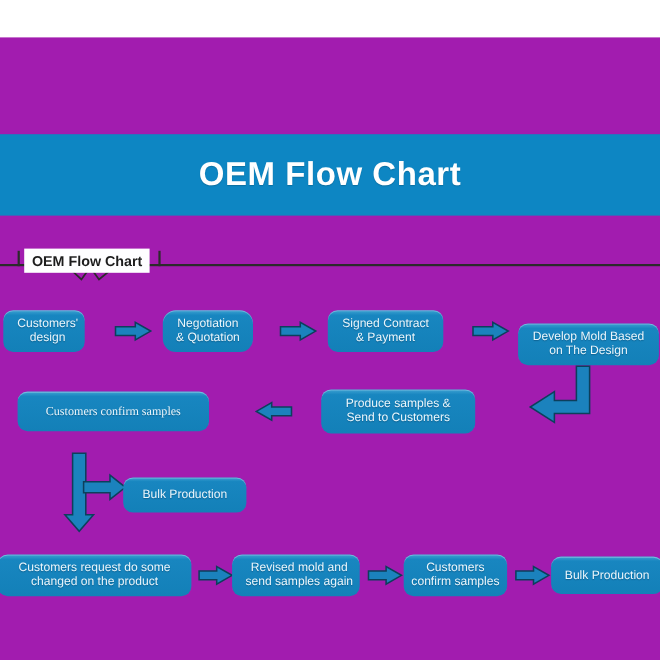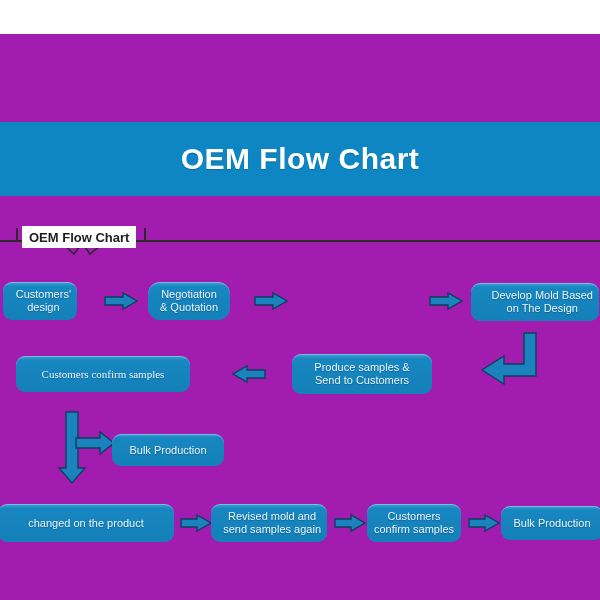--- a/index.html
+++ b/index.html
@@ -99,28 +99,34 @@
       <div>&amp; Quotation</div>
     </div>
   </div>
 
   <div class="arrow" style="left:254px;top:258px;">
     <svg width="34" height="18" viewBox="0 0 34 18">
       <path d="M1 5 L19 5 L19 1 L33 9 L19 17 L19 13 L1 13 Z" fill="#1b82bd" stroke="#0d3f5c" stroke-width="1.4" stroke-linejoin="miter"></path>
     </svg>
   </div>
 
+  <div class="node" style="left:298px;top:248px;width:105px;height:38px;">
+    <div>
+      <div>Signed Contract</div>
+      <div>&amp; Payment</div>
+    </div>
+  </div>
 
   <div class="arrow" style="left:429px;top:258px;">
     <svg width="34" height="18" viewBox="0 0 34 18">
       <path d="M1 5 L19 5 L19 1 L33 9 L19 17 L19 13 L1 13 Z" fill="#1b82bd" stroke="#0d3f5c" stroke-width="1.4" stroke-linejoin="miter"></path>
     </svg>
   </div>
 
-  <div class="node" style="left:471px;top:249px;width:128px;height:38px;justify-content:flex-end;">
+  <div class="node" style="left:471px;top:260px;width:128px;height:38px;">
     <div>
       <div>Develop Mold Based</div>
       <div>on The Design</div>
     </div>
   </div>
 
   <div class="node" style="left:16px;top:322px;width:174px;height:36px;font-family:Liberation Serif, serif;">
     <div>Customers confirm samples</div>
   </div>
 
@@ -151,20 +157,21 @@
       <path d="M16 26 L40 26 L40 20 L54 31 L40 42 L40 36 L16 36 Z" fill="#1b82bd" stroke="#0d3f5c" stroke-width="1.4" stroke-linejoin="miter"></path>
     </svg>
   </div>
 
   <div class="node" style="left:112px;top:400px;width:112px;height:32px;">
     <div>Bulk Production</div>
   </div>
 
   <div class="node" style="left:-2px;top:470px;width:176px;height:38px;">
     <div>
+      <div>Customers request do some</div>
       <div>changed on the product</div>
     </div>
   </div>
 
   <div class="arrow" style="left:180px;top:480px;">
     <svg width="32" height="18" viewBox="0 0 32 18">
       <path d="M1 5 L17 5 L17 1 L31 9 L17 17 L17 13 L1 13 Z" fill="#1b82bd" stroke="#0d3f5c" stroke-width="1.4" stroke-linejoin="miter"></path>
     </svg>
   </div>
 

